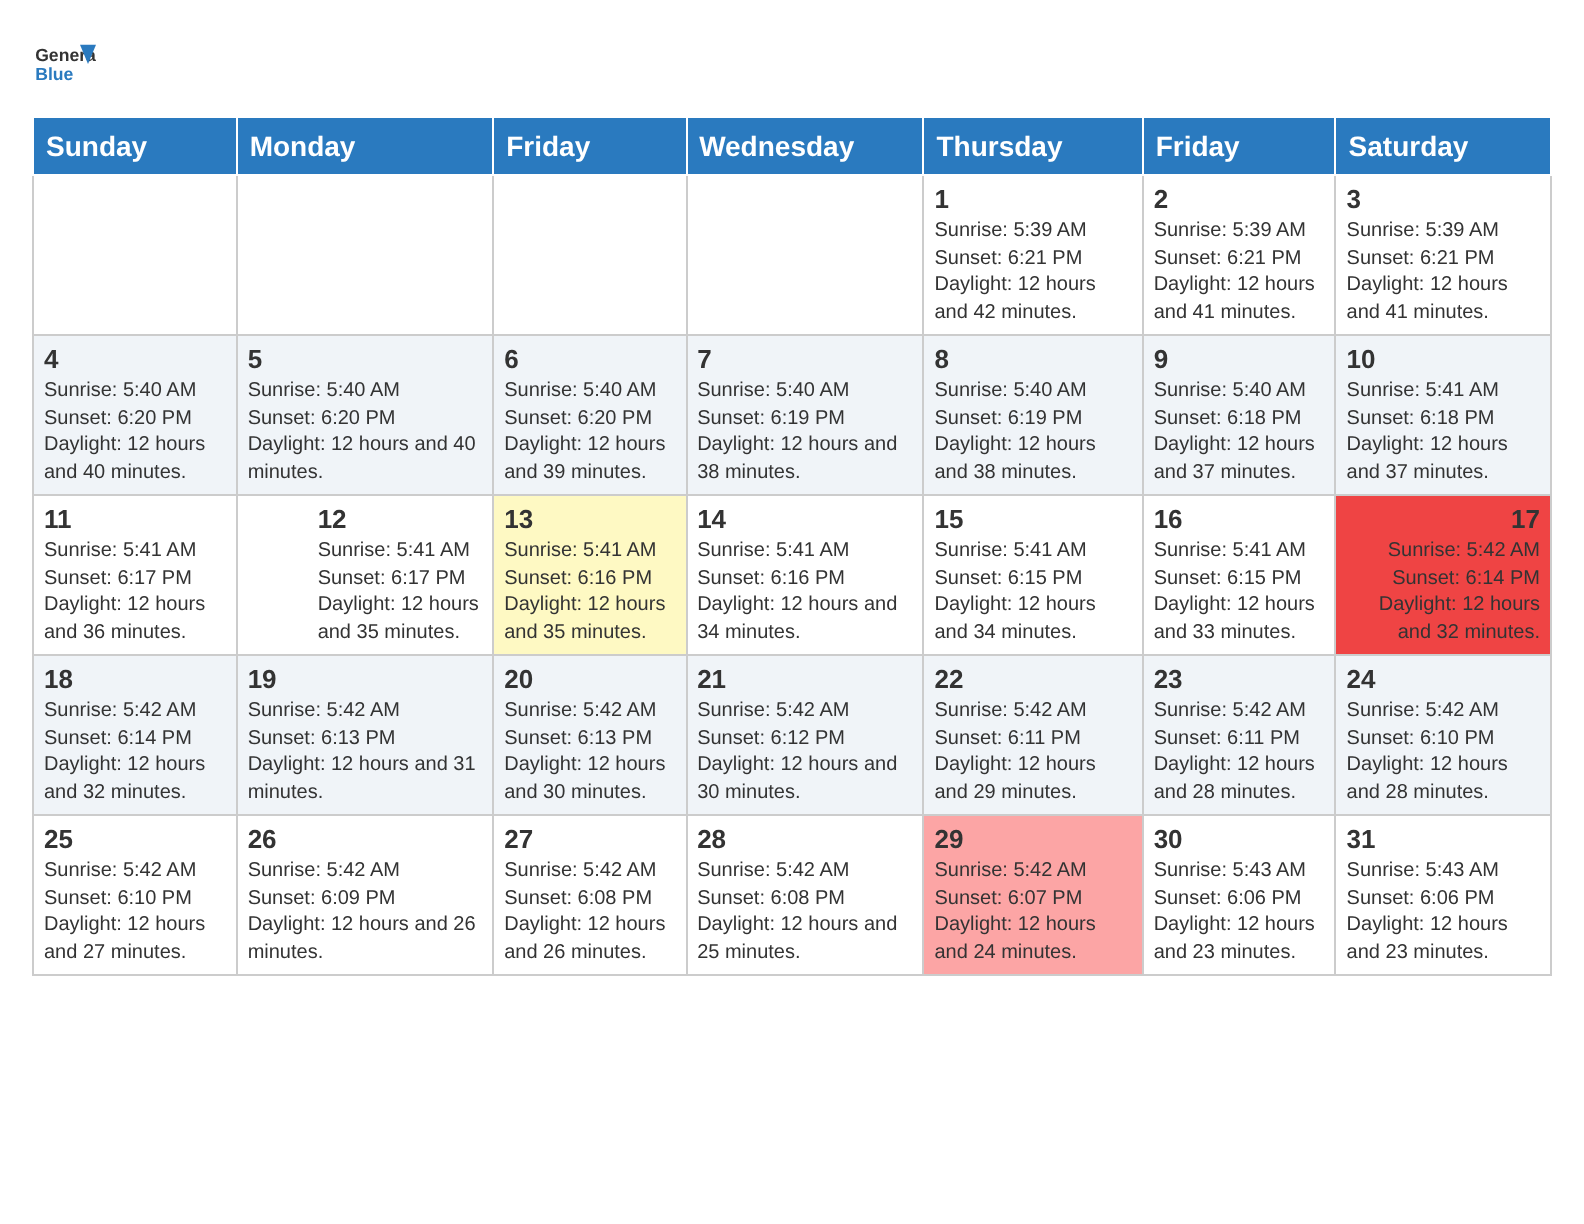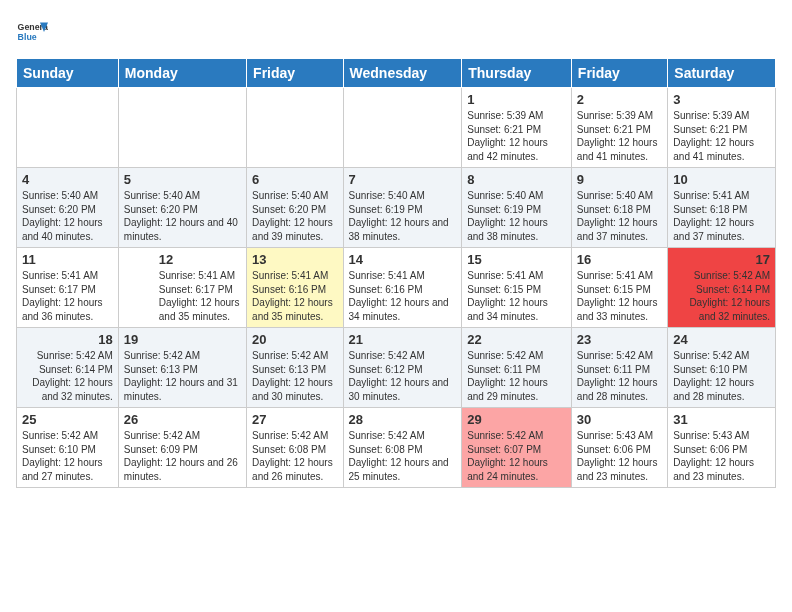--- a/index.html
+++ b/index.html
@@ -183,21 +183,21 @@
         <td style="background: rgb(255, 255, 255);">
           <span class="day-number">16</span>
           <div class="day-info">Sunrise: 5:41 AM<br>Sunset: 6:15 PM<br>Daylight: 12 hours and 33 minutes.</div>
         </td>
         <td style="background: #ef4444; text-align: right;">
           <span class="day-number">17</span>
           <div class="day-info">Sunrise: 5:42 AM<br>Sunset: 6:14 PM<br>Daylight: 12 hours and 32 minutes.</div>
         </td>
       </tr>
       <tr>
-        <td style="background: rgb(240, 244, 248); text-align: right;">
+        <td style="background: rgb(240, 244, 248);">
           <span class="day-number">18</span>
           <div class="day-info">Sunrise: 5:42 AM<br>Sunset: 6:14 PM<br>Daylight: 12 hours and 32 minutes.</div>
         </td>
         <td style="background: rgb(240, 244, 248);">
           <span class="day-number">19</span>
           <div class="day-info">Sunrise: 5:42 AM<br>Sunset: 6:13 PM<br>Daylight: 12 hours and 31 minutes.</div>
         </td>
         <td style="background: rgb(240, 244, 248); margin-left: 48px;">
           <span class="day-number">20</span>
           <div class="day-info">Sunrise: 5:42 AM<br>Sunset: 6:13 PM<br>Daylight: 12 hours and 30 minutes.</div>

